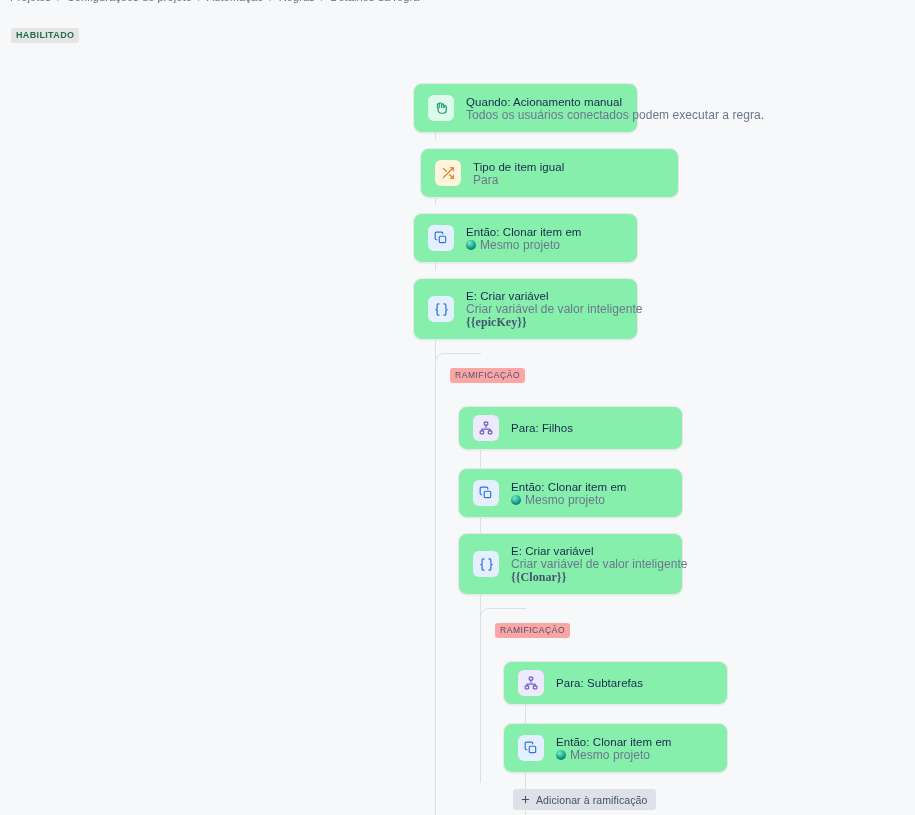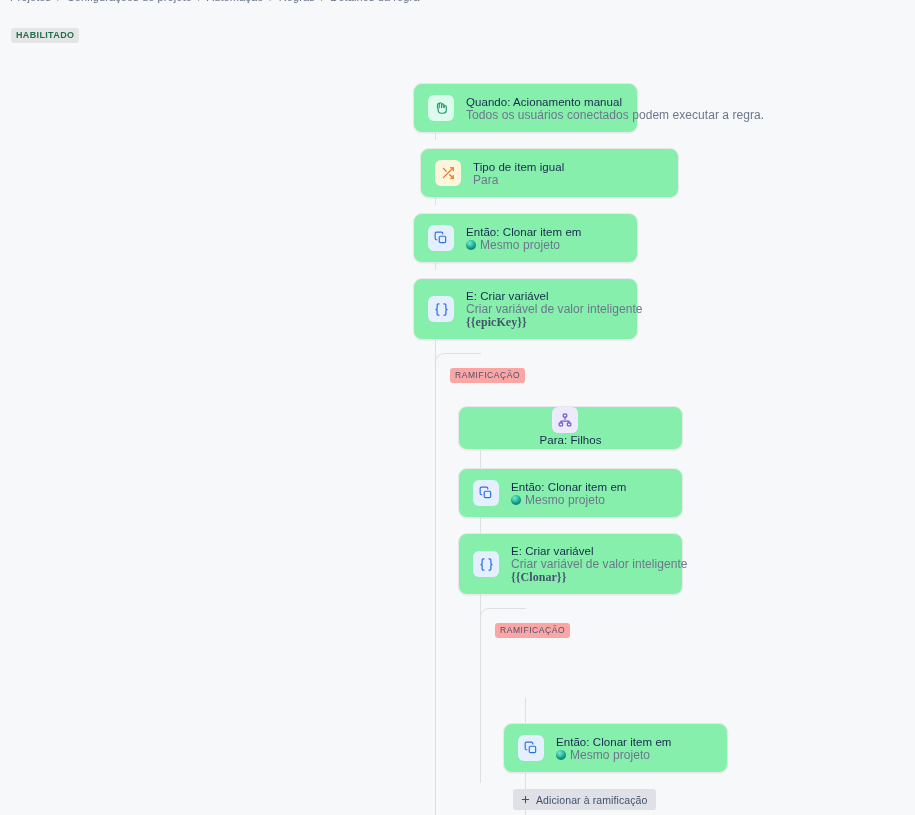--- a/index.html
+++ b/index.html
@@ -215,21 +215,21 @@
       </span>
       <span class="txt">
         <span class="t1">E: Criar variável</span>
         <span class="t2">
           <span>Criar variável de valor inteligente</span>
         </span>
         <span class="t2 mono-strong">{{epicKey}}</span>
       </span>
     </div>
 
-    <div class="node" style="left:458px; top:338px; width:225px; height:44px;flex-direction:column;">
+    <div class="node" style="left:458px; top:338px; width:225px; height:44px;">
       <span class="icon-box icon-purple">
         <svg width="14" height="14" viewBox="0 0 24 24" fill="none" stroke="#6e5dc6" stroke-width="2" stroke-linecap="round" stroke-linejoin="round">
           <rect x="9" y="2" width="6" height="5" rx="1"></rect>
           <rect x="2" y="17" width="6" height="5" rx="1"></rect>
           <rect x="16" y="17" width="6" height="5" rx="1"></rect>
           <path d="M12 7v4"></path>
           <path d="M5 17v-3h14v3"></path>
         </svg>
       </span>
       <span class="txt">
@@ -262,20 +262,34 @@
       </span>
       <span class="txt">
         <span class="t1">E: Criar variável</span>
         <span class="t2">
           <span>Criar variável de valor inteligente</span>
         </span>
         <span class="t2 mono-strong">{{Clonar}}</span>
       </span>
     </div>
 
+    <div class="node" style="left:503px; top:593px; width:225px; height:44px;">
+      <span class="icon-box icon-purple">
+        <svg width="14" height="14" viewBox="0 0 24 24" fill="none" stroke="#6e5dc6" stroke-width="2" stroke-linecap="round" stroke-linejoin="round">
+          <rect x="9" y="2" width="6" height="5" rx="1"></rect>
+          <rect x="2" y="17" width="6" height="5" rx="1"></rect>
+          <rect x="16" y="17" width="6" height="5" rx="1"></rect>
+          <path d="M12 7v4"></path>
+          <path d="M5 17v-3h14v3"></path>
+        </svg>
+      </span>
+      <span class="txt">
+        <span class="t1">Para: Subtarefas</span>
+      </span>
+    </div>
 
     <div class="node" style="left:503px; top:655px; width:225px; height:50px;">
       <span class="icon-box icon-blue">
         <svg width="14" height="14" viewBox="0 0 24 24" fill="none" stroke="#2f6fe4" stroke-width="2" stroke-linecap="round" stroke-linejoin="round">
           <rect x="9" y="9" width="11" height="11" rx="2"></rect>
           <path d="M5 15H4a2 2 0 0 1-2-2V4a2 2 0 0 1 2-2h9a2 2 0 0 1 2 2v1"></path>
         </svg>
       </span>
       <span class="txt">
         <span class="t1">Então: Clonar item em</span>

